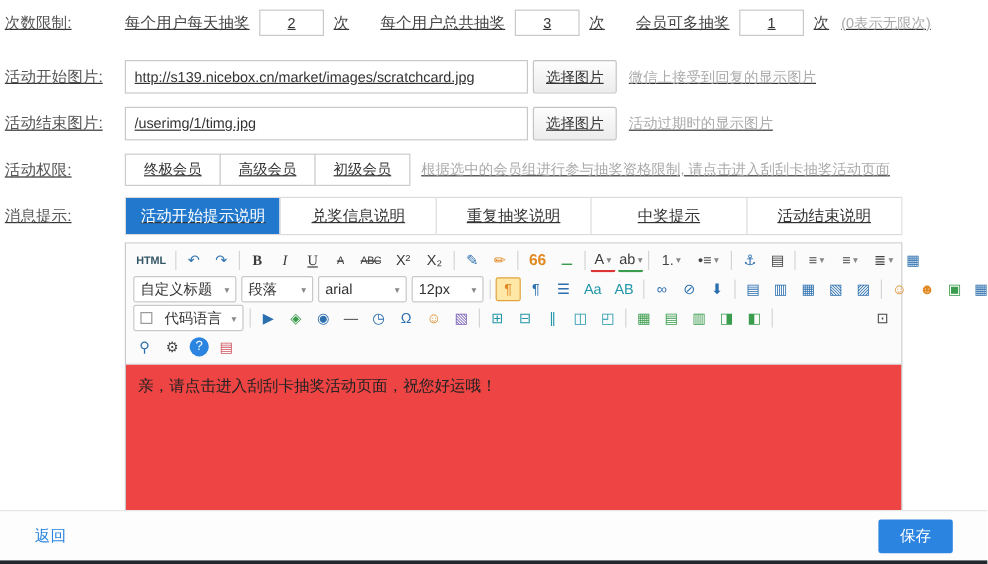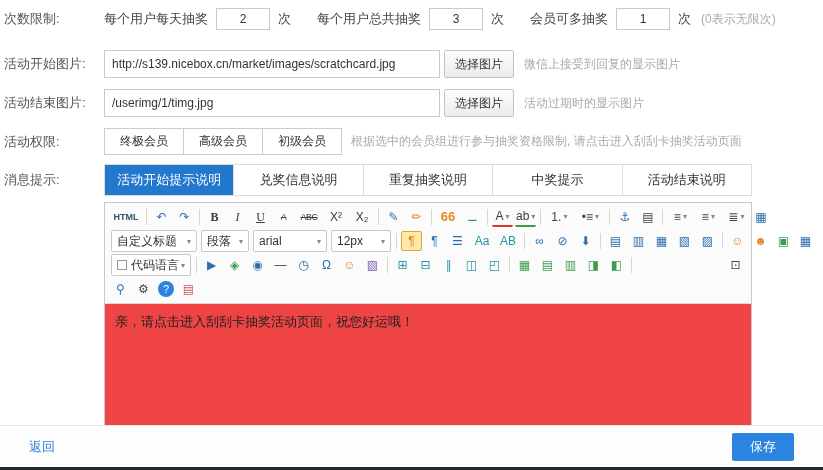--- a/index.html
+++ b/index.html
@@ -3,21 +3,21 @@
 <meta charset="utf-8">
 <style>
   * { box-sizing: border-box; }
   html,body { margin:0; padding:0; }
   body {
     width:823px; height:470px; overflow:hidden; position:relative;
     background:#fff; color:#333;
     font-family:"Liberation Sans","DejaVu Sans",sans-serif; font-size:12px;
   }
   .form { padding-top:8px; }
-  .row { display:flex; align-items:center; }
+  .row { display:flex; align-items:center;text-decoration:underline; }
   .row-label { width:104px; padding-left:4px; flex-shrink:0; color:#555; font-size:13px; }
   .row-limit { margin-bottom:20px; }
   .row-img { margin-bottom:11px; }
   .row-perm { margin-bottom:9px; }
   .row-tabs { margin-bottom:6px; }
   .inline-text { color:#444; font-size:13px; }
   .num-input {
     width:54px; height:22px; border:1px solid #c9c9c9; text-align:center;
     margin:0 8px; font-size:12px; color:#333; outline:none;
   }
@@ -176,21 +176,21 @@
           <span class="tb-btn c-dk" style="min-width: 26px;">≡<span class="caret">▾</span></span>
           <span class="tb-btn c-dk" style="min-width: 26px;">≡<span class="caret">▾</span></span>
           <span class="tb-btn c-dk" style="min-width: 26px;">≣<span class="caret">▾</span></span>
           <span class="tb-btn c-bl" style="margin-left: auto;">▦</span>
         </div>
         <div class="tb-row">
           <span class="tb-dd" style="width: 86px;">
             <span>自定义标题</span>
             <span class="caret">▾</span>
           </span>
-          <span class="tb-dd" style="width: 48px;">
+          <span class="tb-dd" style="width: 60px;">
             <span>段落</span>
             <span class="caret">▾</span>
           </span>
           <span class="tb-dd" style="width: 74px;">
             <span>arial</span>
             <span class="caret">▾</span>
           </span>
           <span class="tb-dd" style="width: 60px;">
             <span>12px</span>
             <span class="caret">▾</span>
@@ -211,21 +211,21 @@
           <span class="tb-btn c-bl">▦</span>
           <span class="tb-btn c-bl">▧</span>
           <span class="tb-btn c-bl">▨</span>
           <span class="tb-sep"></span>
           <span class="tb-btn c-or">☺</span>
           <span class="tb-btn c-or">☻</span>
           <span class="tb-btn c-gr">▣</span>
           <span class="tb-btn c-bl" style="margin-left: auto;">▦</span>
         </div>
         <div class="tb-row">
-          <span class="tb-dd" style="width: 80px;">
+          <span class="tb-dd" style="width: 92px;">
             <span class="tb-cb"></span>
             <span>代码语言</span>
             <span class="caret">▾</span>
           </span>
           <span class="tb-sep"></span>
           <span class="tb-btn c-bl">▶</span>
           <span class="tb-btn c-gr">◈</span>
           <span class="tb-btn c-bl">◉</span>
           <span class="tb-btn c-dk">—</span>
           <span class="tb-btn c-bl">◷</span>

